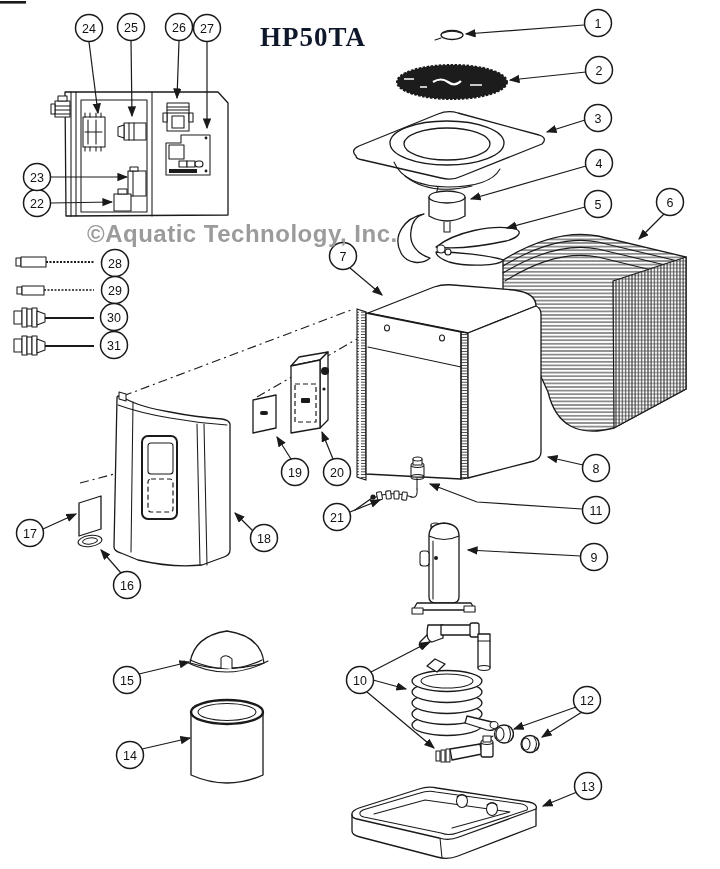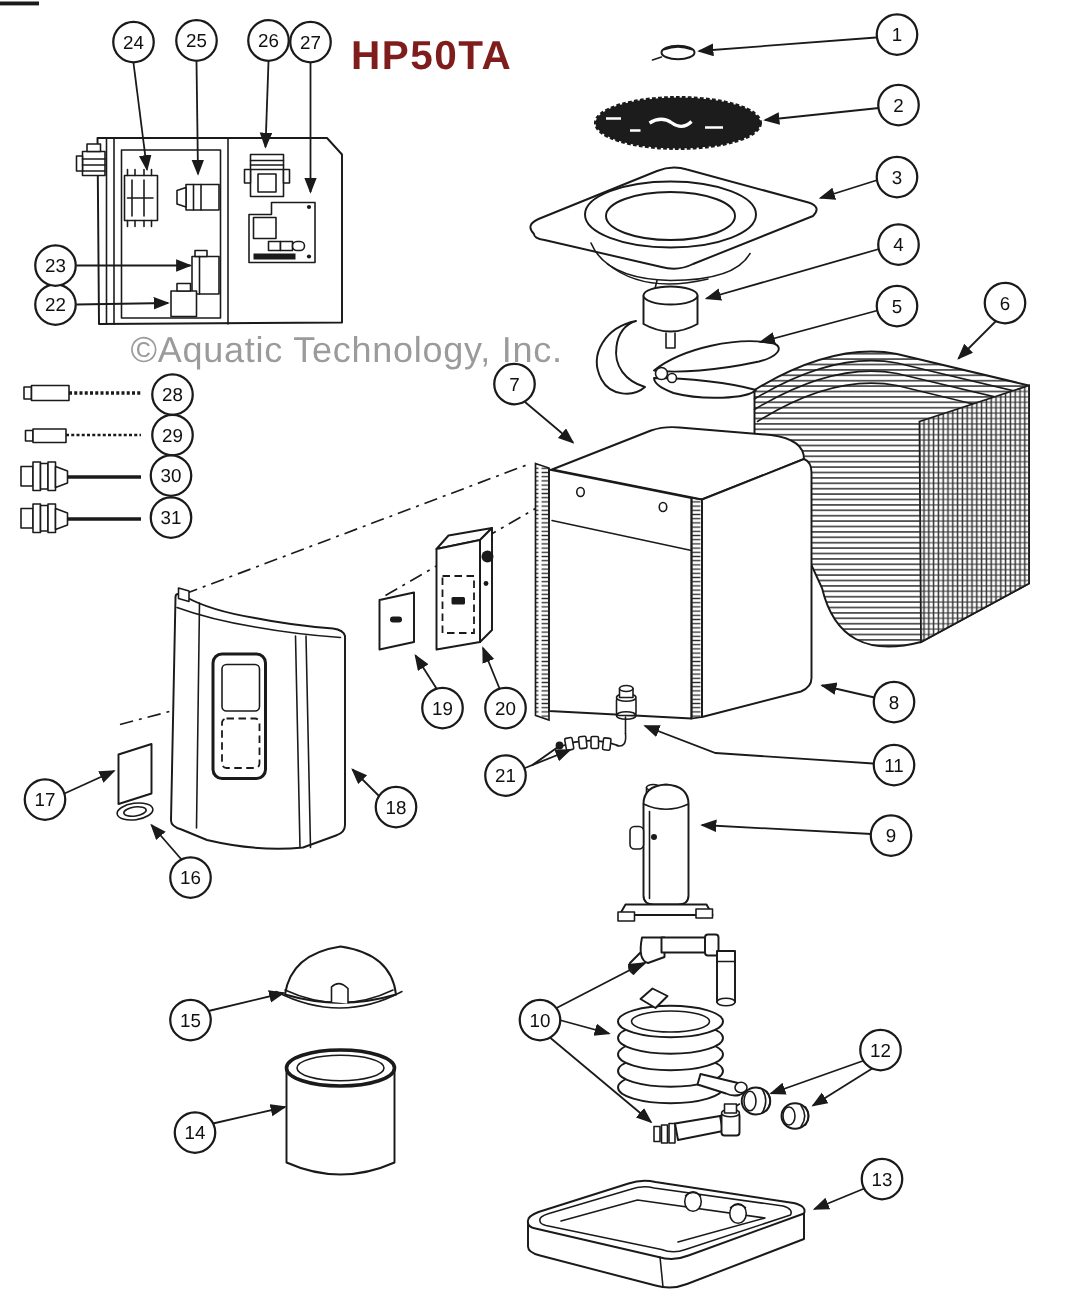--- a/index.html
+++ b/index.html
@@ -1,22 +1,22 @@
 <!DOCTYPE html>
 <html style="--ink: #1a1a1a; --watermark: #9b9b9b; --guard: #1c1c1c; --paper: #ffffff;"><head>
 <meta charset="utf-8">
 <style>
   html,body{margin:0;padding:0;background:#fff;}
   :root{--ink:#1a1a1a;--watermark:#9b9b9b;--guard:#1c1c1c;--paper:#ffffff;}
   .page{position:relative;width:720px;height:869px;background:var(--paper);overflow:hidden;
         font-family:"Liberation Sans",sans-serif;}
   .page svg{position:absolute;left:0;top:0;}
-  .title{position:absolute;left:234px;top:22px;font-weight:bold;font-size:27px;color:#7f1d1d;
-         letter-spacing:1px;white-space:nowrap;}
-  .watermark{position:absolute;left:87px;top:220px;font-weight:normal;font-size:24px;
+  .title{position:absolute;left:260px;top:22px;font-weight:bold;font-size:27px;color:#0f172a;
+         letter-spacing:1px;white-space:nowrap;font-family:Liberation Serif, serif;}
+  .watermark{position:absolute;left:87px;top:220px;font-weight:bold;font-size:24px;
          color:var(--watermark);letter-spacing:.5px;white-space:nowrap;}
   .ln{fill:none;stroke:var(--ink);stroke-width:1.3;stroke-linecap:round;stroke-linejoin:round;}
   .thin{fill:none;stroke:var(--ink);stroke-width:1.05;stroke-linecap:round;stroke-linejoin:round;}
   .sh{fill:#fff;stroke:var(--ink);stroke-width:1.3;stroke-linejoin:round;}
   .shthin{fill:#fff;stroke:var(--ink);stroke-width:1.05;stroke-linejoin:round;}
   .blk{fill:var(--ink);stroke:none;}
   .dashdot{fill:none;stroke:var(--ink);stroke-width:1.1;stroke-dasharray:9 4 2 4;}
   .dashed{fill:none;stroke:var(--ink);stroke-width:1.2;stroke-dasharray:5 3;}
   .arrow{fill:none;stroke:var(--ink);stroke-width:1.2;marker-end:url(#ah);}
   .callout circle{fill:#fff;stroke:var(--ink);stroke-width:1.5;}

